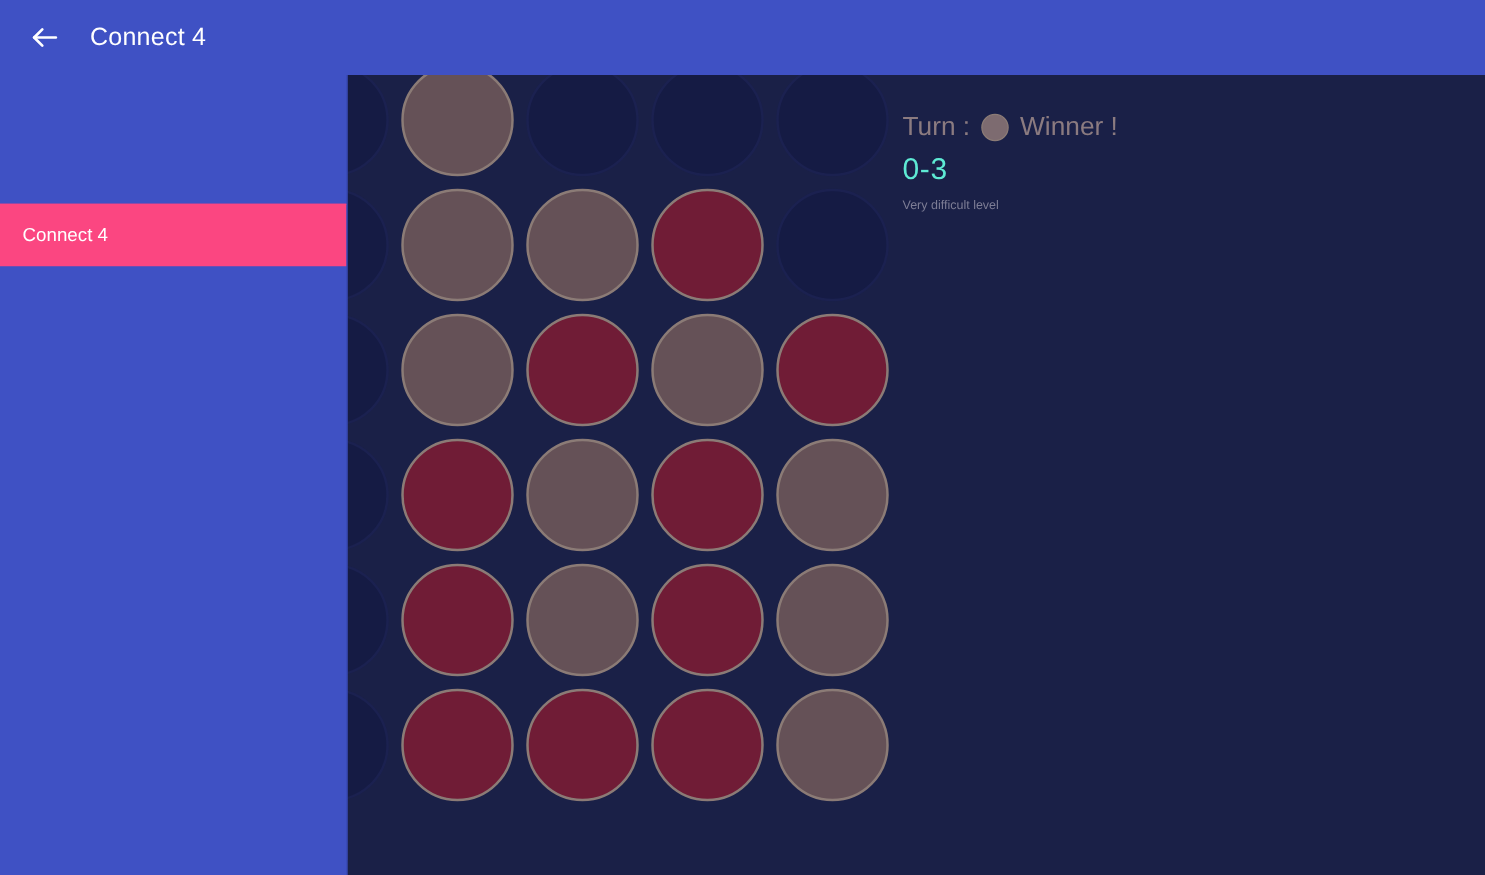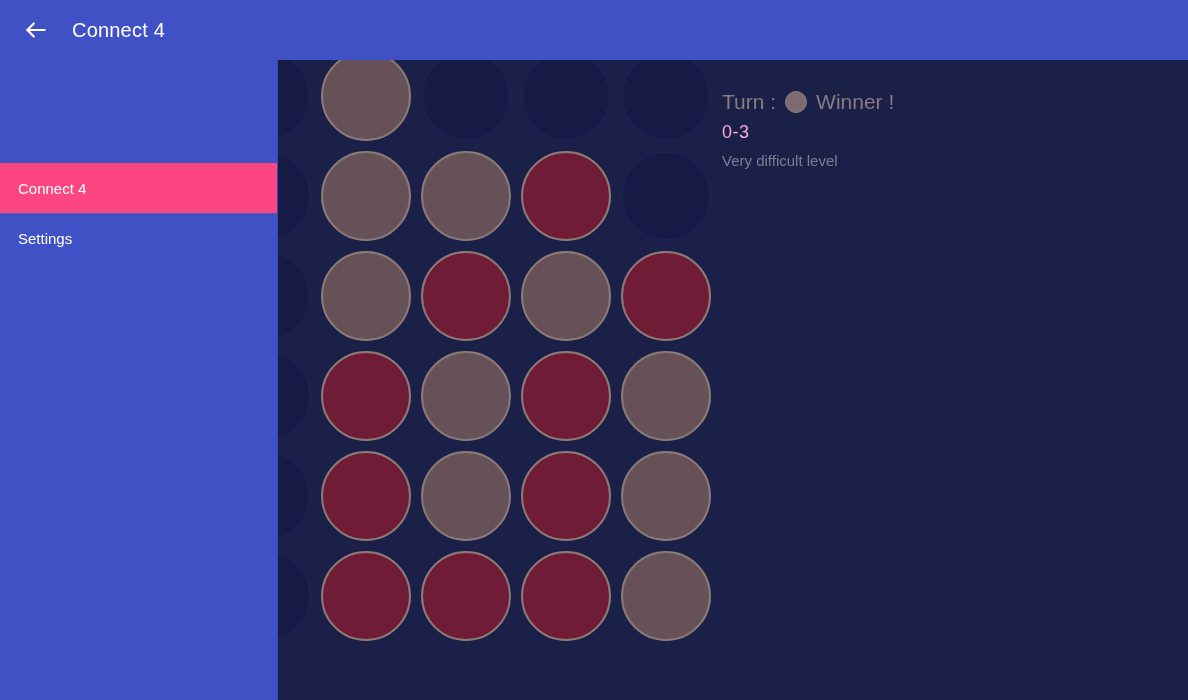--- a/index.html
+++ b/index.html
@@ -107,28 +107,28 @@
     white-space:nowrap;
   }
   #turn-disc {
     width:22px; height:22px;
     border-radius:50%;
     background:#7d6b70;
     border:1px solid #8b7b76;
     flex:0 0 auto;
   }
   #score {
-    color:#f9a8d4;
-    font-size:18px;
+    color:#5eead4;
+    font-size:24px;
     margin-top:8px;
     letter-spacing:.5px;
   }
   #level {
     color:#7d7d95;
-    font-size:15px;
+    font-size:10px;
     margin-top:9px;
   }
 </style>
 </head>
 <body>
 
 <div id="app">
 
   <div id="appbar">
     <div id="back-btn">
@@ -141,23 +141,20 @@
     </div>
     <div id="appbar-title">Connect 4</div>
   </div>
 
   <div id="drawer">
     <div id="drawer-spacer"></div>
     <div id="drawer-items">
         <div class="drawer-item selected">
           <span class="label">Connect 4</span>
         </div>
-        <div class="drawer-item">
-          <span class="label">Settings</span>
-        </div>
       </div>
   </div>
 
   <div id="board-area">
     <div id="grid">
         <div class="cell">
           <div class="disc empty"></div>
         </div>
         <div class="cell">
           <div class="disc tan"></div>

